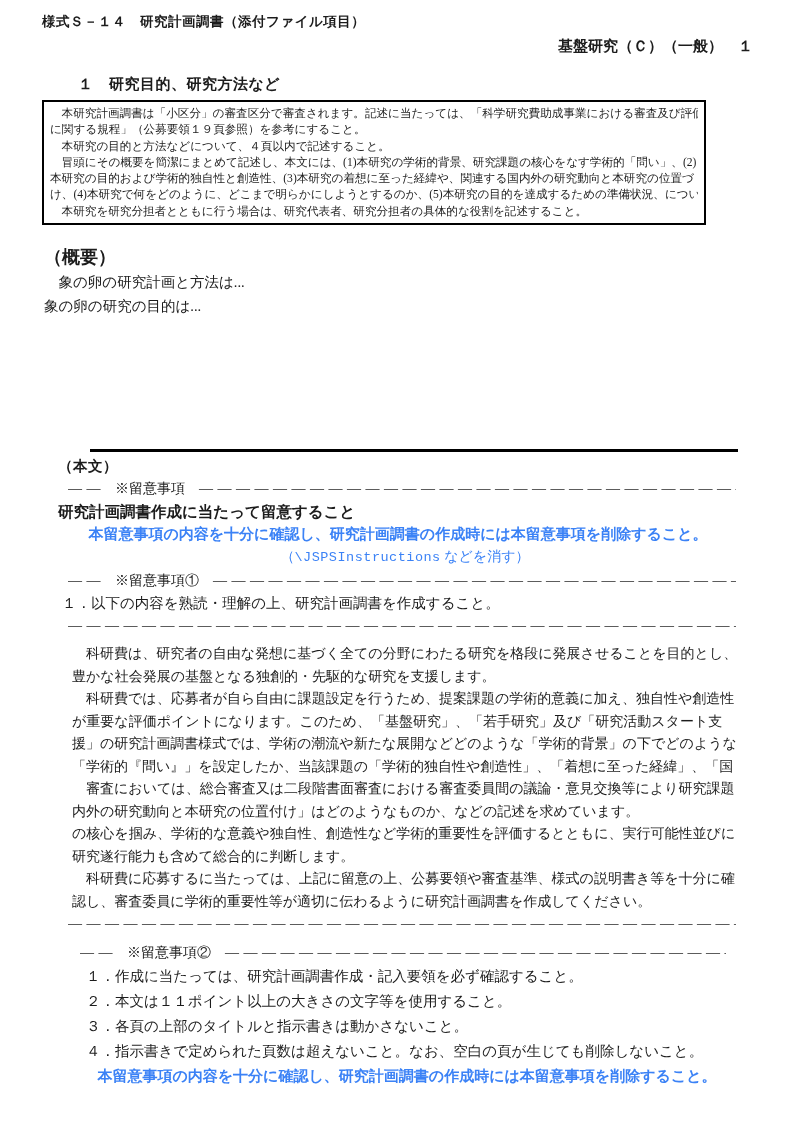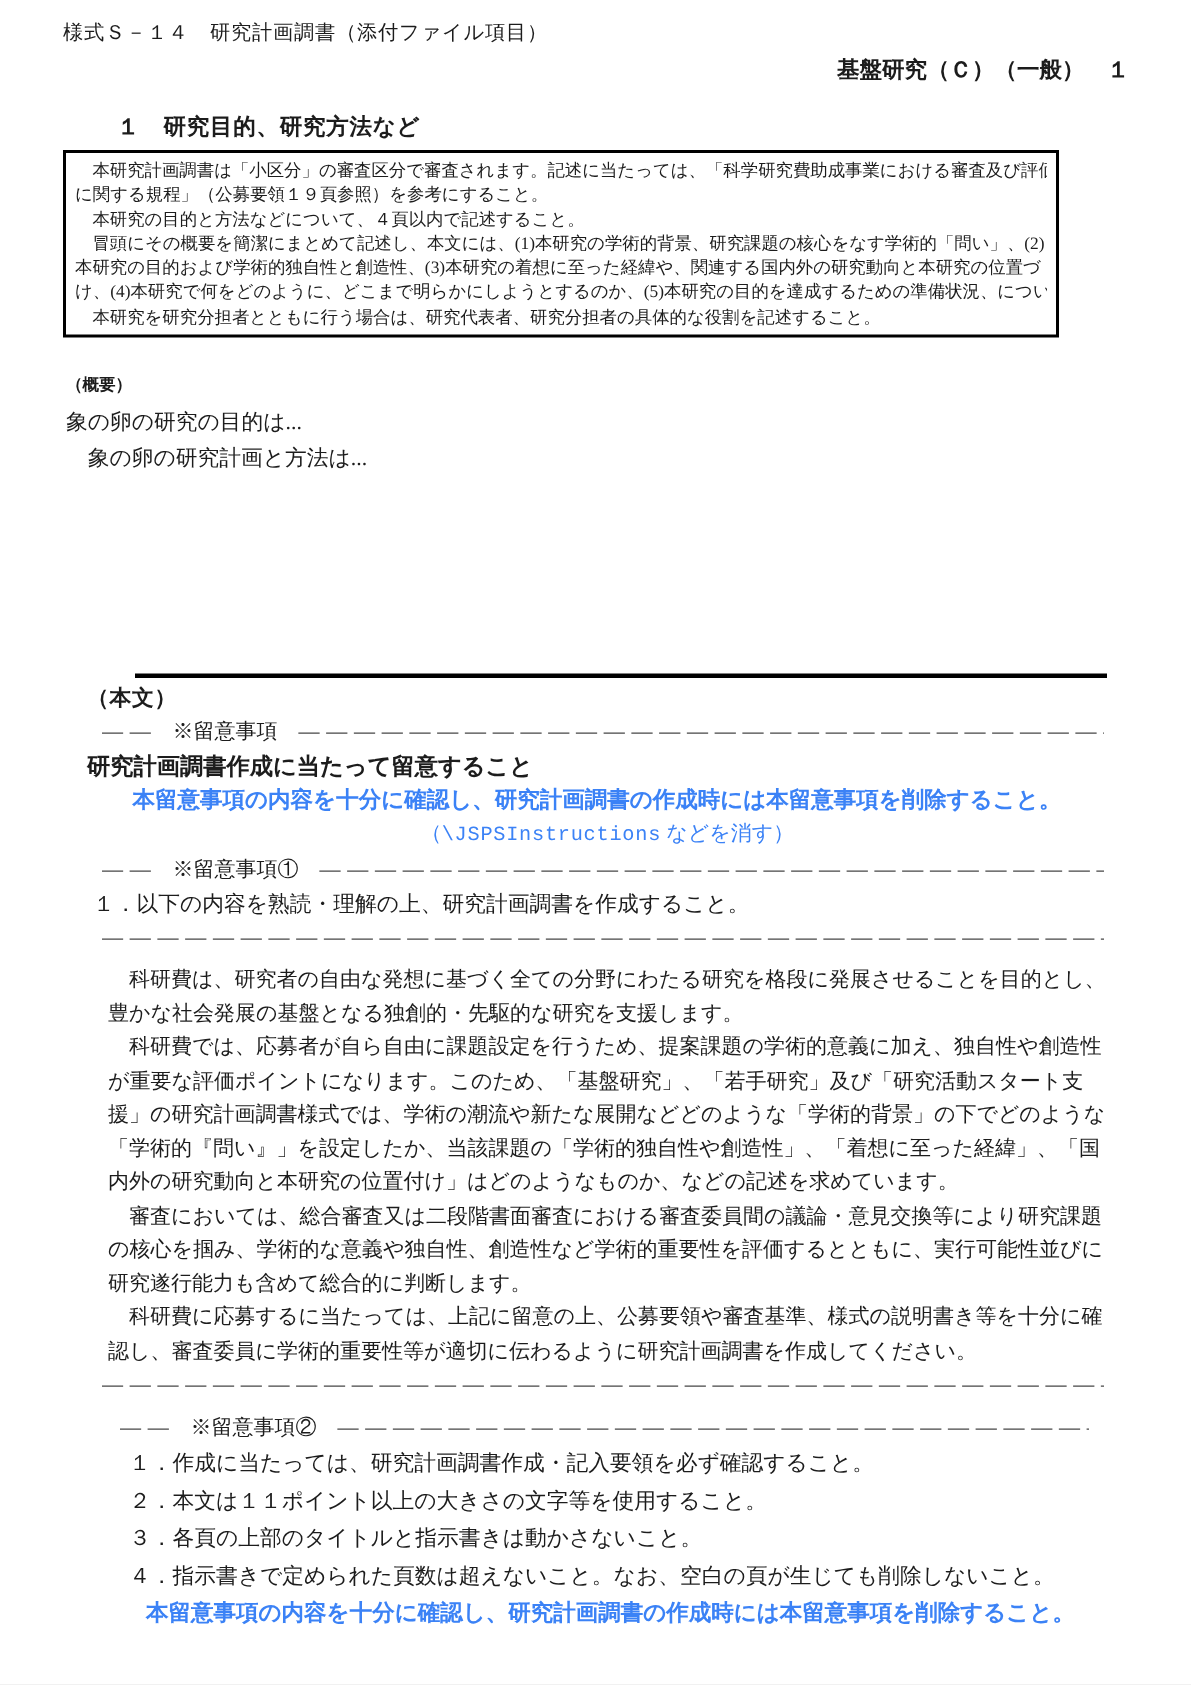--- a/index.html
+++ b/index.html
@@ -9,34 +9,34 @@
     background:#ffffff;
     margin:0 auto;
     overflow:hidden;
     color:#1c1c1c;
     font-family:"Liberation Serif","DejaVu Serif",serif;
   }
   .serif{font-family:"Liberation Serif","DejaVu Serif",serif;}
   .gothic{font-family:"Liberation Sans","DejaVu Sans",sans-serif;font-weight:bold;}
   .mono{font-family:"Liberation Mono","DejaVu Sans Mono",monospace;}
 
-  .hdr-left{position:absolute;top:13px;left:42px;font-size:13.5px;letter-spacing:.5px;}
+  .hdr-left{position:absolute;top:13px;left:42px;font-size:13.5px;letter-spacing:.5px;font-weight:bold;}
   .hdr-right{position:absolute;top:37px;left:0;width:713px;text-align:right;font-size:15px;padding-left:40px;}
   .sec-heading{position:absolute;top:75px;left:78px;font-size:15px;letter-spacing:.5px;}
 
   .box{
     position:absolute;top:100px;left:42px;width:664px;
     box-sizing:border-box;border:2px solid #000;
     padding:4px 6px 3px 6px;
     font-size:11.6px;line-height:16.3px;
   }
   .box div{white-space:nowrap;overflow:hidden;}
 
   .overview{position:absolute;top:245px;left:44px;font-size:14.5px;line-height:24.5px;}
-  .overview .ov-label{font-size:11px;}
+  .overview .ov-label{font-size:18px;}
   .overview div{white-space:nowrap;}
 
   .main{position:absolute;top:449px;left:58px;width:680px;}
   .rule{border-top:3px solid #000;width:648px;margin-left:32px;margin-bottom:4px;}
   .honbun{font-size:14.5px;line-height:21px;letter-spacing:.5px;}
 
   .note-line{
     font-size:14px;line-height:23px;margin-left:10px;
     white-space:nowrap;overflow:hidden;width:668px;
   }
@@ -78,22 +78,22 @@
     <div>に関する規程」（公募要領１９頁参照）を参考にすること。</div>
     <div>　本研究の目的と方法などについて、４頁以内で記述すること。</div>
     <div>　冒頭にその概要を簡潔にまとめて記述し、本文には、(1)本研究の学術的背景、研究課題の核心をなす学術的「問い」、(2)</div>
     <div>本研究の目的および学術的独自性と創造性、(3)本研究の着想に至った経緯や、関連する国内外の研究動向と本研究の位置づ</div>
     <div>け、(4)本研究で何をどのように、どこまで明らかにしようとするのか、(5)本研究の目的を達成するための準備状況、につい</div>
     <div>　本研究を研究分担者とともに行う場合は、研究代表者、研究分担者の具体的な役割を記述すること。</div>
   </div>
 
   <div class="overview">
     <div class="gothic ov-label">（概要）</div>
+    <div class="serif">　象の卵の研究計画と方法は...</div>
     <div class="serif">象の卵の研究の目的は...</div>
-    <div class="serif">　象の卵の研究計画と方法は...</div>
   </div>
 
   <div class="main">
     <div class="rule"></div>
 
     <div class="honbun gothic">（本文）</div>
 
     <div class="note-line serif">
       <span class="dashes">――</span><span class="nlabel">※留意事項</span><span class="dashes">――――――――――――――――――――――――――――――――――――――――――――――――</span>
     </div>
@@ -111,22 +111,22 @@
 
     <div class="dash-sep">――――――――――――――――――――――――――――――――――――――――――――――――</div>
 
     <div class="body-block serif">
       <div>　科研費は、研究者の自由な発想に基づく全ての分野にわたる研究を格段に発展させることを目的とし、</div>
       <div>豊かな社会発展の基盤となる独創的・先駆的な研究を支援します。</div>
       <div>　科研費では、応募者が自ら自由に課題設定を行うため、提案課題の学術的意義に加え、独自性や創造性</div>
       <div>が重要な評価ポイントになります。このため、「基盤研究」、「若手研究」及び「研究活動スタート支</div>
       <div>援」の研究計画調書様式では、学術の潮流や新たな展開などどのような「学術的背景」の下でどのような</div>
       <div>「学術的『問い』」を設定したか、当該課題の「学術的独自性や創造性」、「着想に至った経緯」、「国</div>
+      <div>　審査においては、総合審査又は二段階書面審査における審査委員間の議論・意見交換等により研究課題</div>
       <div>内外の研究動向と本研究の位置付け」はどのようなものか、などの記述を求めています。</div>
-      <div>　審査においては、総合審査又は二段階書面審査における審査委員間の議論・意見交換等により研究課題</div>
       <div>の核心を掴み、学術的な意義や独自性、創造性など学術的重要性を評価するとともに、実行可能性並びに</div>
       <div>研究遂行能力も含めて総合的に判断します。</div>
       <div>　科研費に応募するに当たっては、上記に留意の上、公募要領や審査基準、様式の説明書き等を十分に確</div>
       <div>認し、審査委員に学術的重要性等が適切に伝わるように研究計画調書を作成してください。</div>
     </div>
 
     <div class="dash-sep">――――――――――――――――――――――――――――――――――――――――――――――――</div>
 
     <div class="note2">
       <div class="note-line serif">

